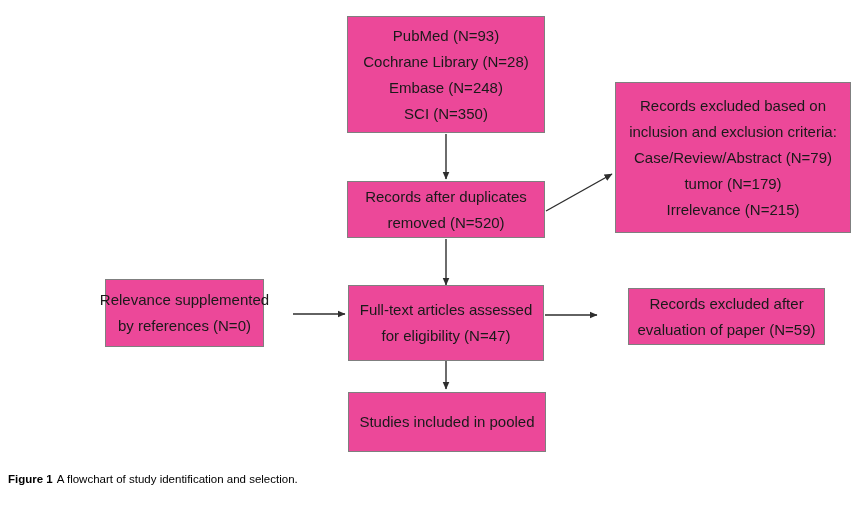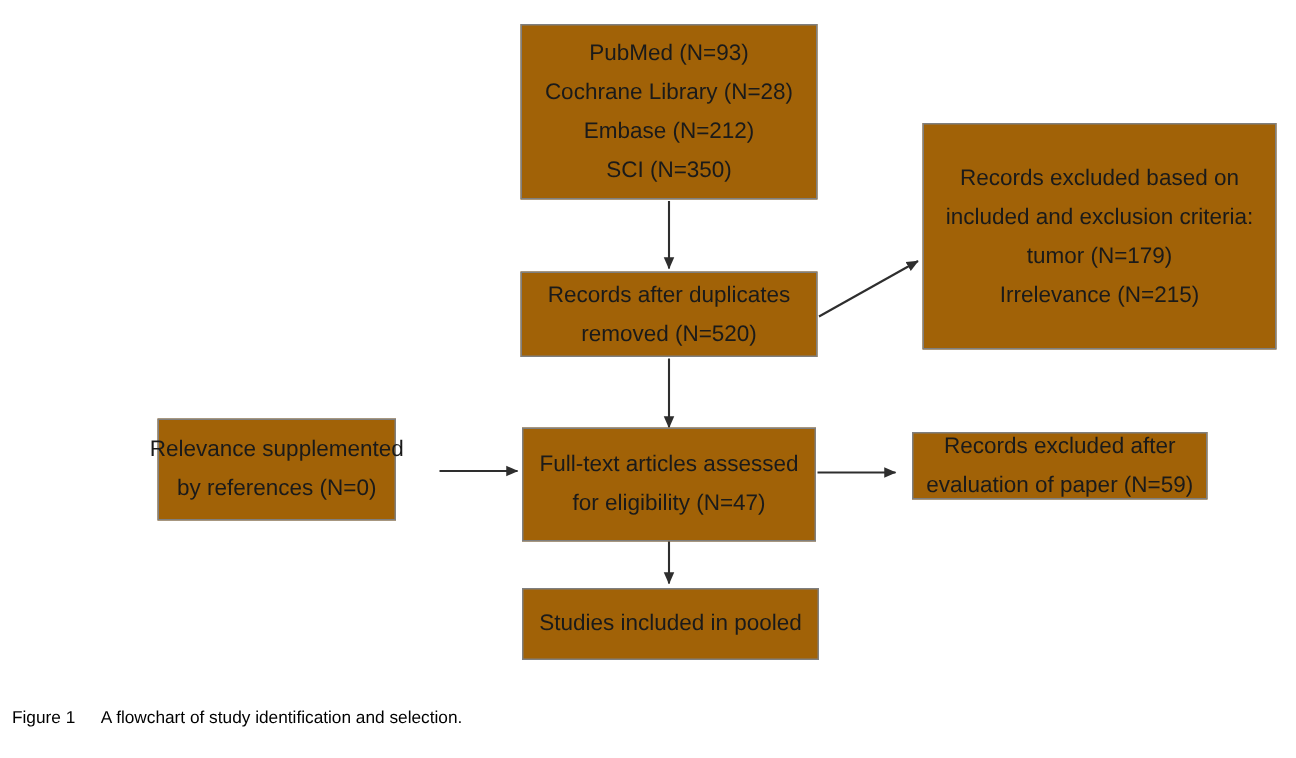--- a/index.html
+++ b/index.html
@@ -23,48 +23,48 @@
     position: absolute;
     left: 0; top: 0;
     width: 864px; height: 505px;
     pointer-events: none;
   }
   .arrow-layer line { stroke: var(--arrow); stroke-width: 1.4; }
   .arrowhead-shape { fill: var(--arrow); }
   .flow-box {
     position: absolute;
     border: 1px solid var(--box-border);
-    background: #a16207;
+    background: #ec4899;
     display: flex;
     flex-direction: column;
     justify-content: center;
     align-items: center;
     text-align: center;
     font-size: 15px;
   }
   .flow-box .line {
     display: block;
     line-height: 26px;
     white-space: nowrap;
   }
   #box-sources   { left: 347px; top: 16px;  width: 198px; height: 117px; }
   #box-dupes     { left: 347px; top: 181px; width: 198px; height: 57px;  }
   #box-excl-crit { left: 615px; top: 82px;  width: 236px; height: 151px; }
   #box-relevance { left: 105px; top: 279px; width: 159px; height: 68px;  }
   #box-fulltext  { left: 348px; top: 285px; width: 196px; height: 76px;  }
-  #box-excl-eval { left: 608px; top: 288px; width: 197px; height: 45px;  }
-  #box-studies   { left: 348px; top: 392px; width: 198px; height: 48px;  }
+  #box-excl-eval { left: 628px; top: 288px; width: 197px; height: 57px;  }
+  #box-studies   { left: 348px; top: 392px; width: 198px; height: 60px;  }
   .caption {
     position: absolute;
     left: 8px;
     top: 473px;
     font-size: 11.5px;
     color: #000000;
   }
-  .caption .cap-label { font-weight: normal; margin-right: 17px; }
+  .caption .cap-label { font-weight: bold; margin-right: 4px; }
 </style>
 </head>
 <body>
 
 <div class="canvas">
 
   <svg class="arrow-layer" viewBox="0 0 864 505" xmlns="http://www.w3.org/2000/svg">
     <defs>
       <marker id="ah" markerWidth="9" markerHeight="8" refX="7.5" refY="4" orient="auto" markerUnits="userSpaceOnUse">
         <path class="arrowhead-shape" d="M0,0.5 L8,4 L0,7.5 Z"></path>
@@ -74,32 +74,33 @@
     <line x1="446" y1="239" x2="446" y2="285" marker-end="url(#ah)"></line>
     <line x1="546" y1="211" x2="612" y2="174" marker-end="url(#ah)"></line>
     <line x1="293" y1="314" x2="345" y2="314" marker-end="url(#ah)"></line>
     <line x1="545" y1="315" x2="597" y2="315" marker-end="url(#ah)"></line>
     <line x1="446" y1="346" x2="446" y2="389" marker-end="url(#ah)"></line>
   </svg>
 
   <div class="flow-box" id="box-sources">
     <span class="line">PubMed (N=93)</span>
     <span class="line">Cochrane Library (N=28)</span>
-    <span class="line">Embase (N=212)</span>
+    <span class="line">Embase (N=248)</span>
     <span class="line">SCI (N=350)</span>
   </div>
 
   <div class="flow-box" id="box-dupes">
     <span class="line">Records after duplicates</span>
     <span class="line">removed (N=520)</span>
   </div>
 
   <div class="flow-box" id="box-excl-crit">
     <span class="line">Records excluded based on</span>
-    <span class="line">included and exclusion criteria:</span>
+    <span class="line">inclusion and exclusion criteria:</span>
+    <span class="line">Case/Review/Abstract (N=79)</span>
     <span class="line">tumor (N=179)</span>
     <span class="line">Irrelevance (N=215)</span>
   </div>
 
   <div class="flow-box" id="box-relevance">
     <span class="line">Relevance supplemented</span>
     <span class="line">by references (N=0)</span>
   </div>
 
   <div class="flow-box" id="box-fulltext">

